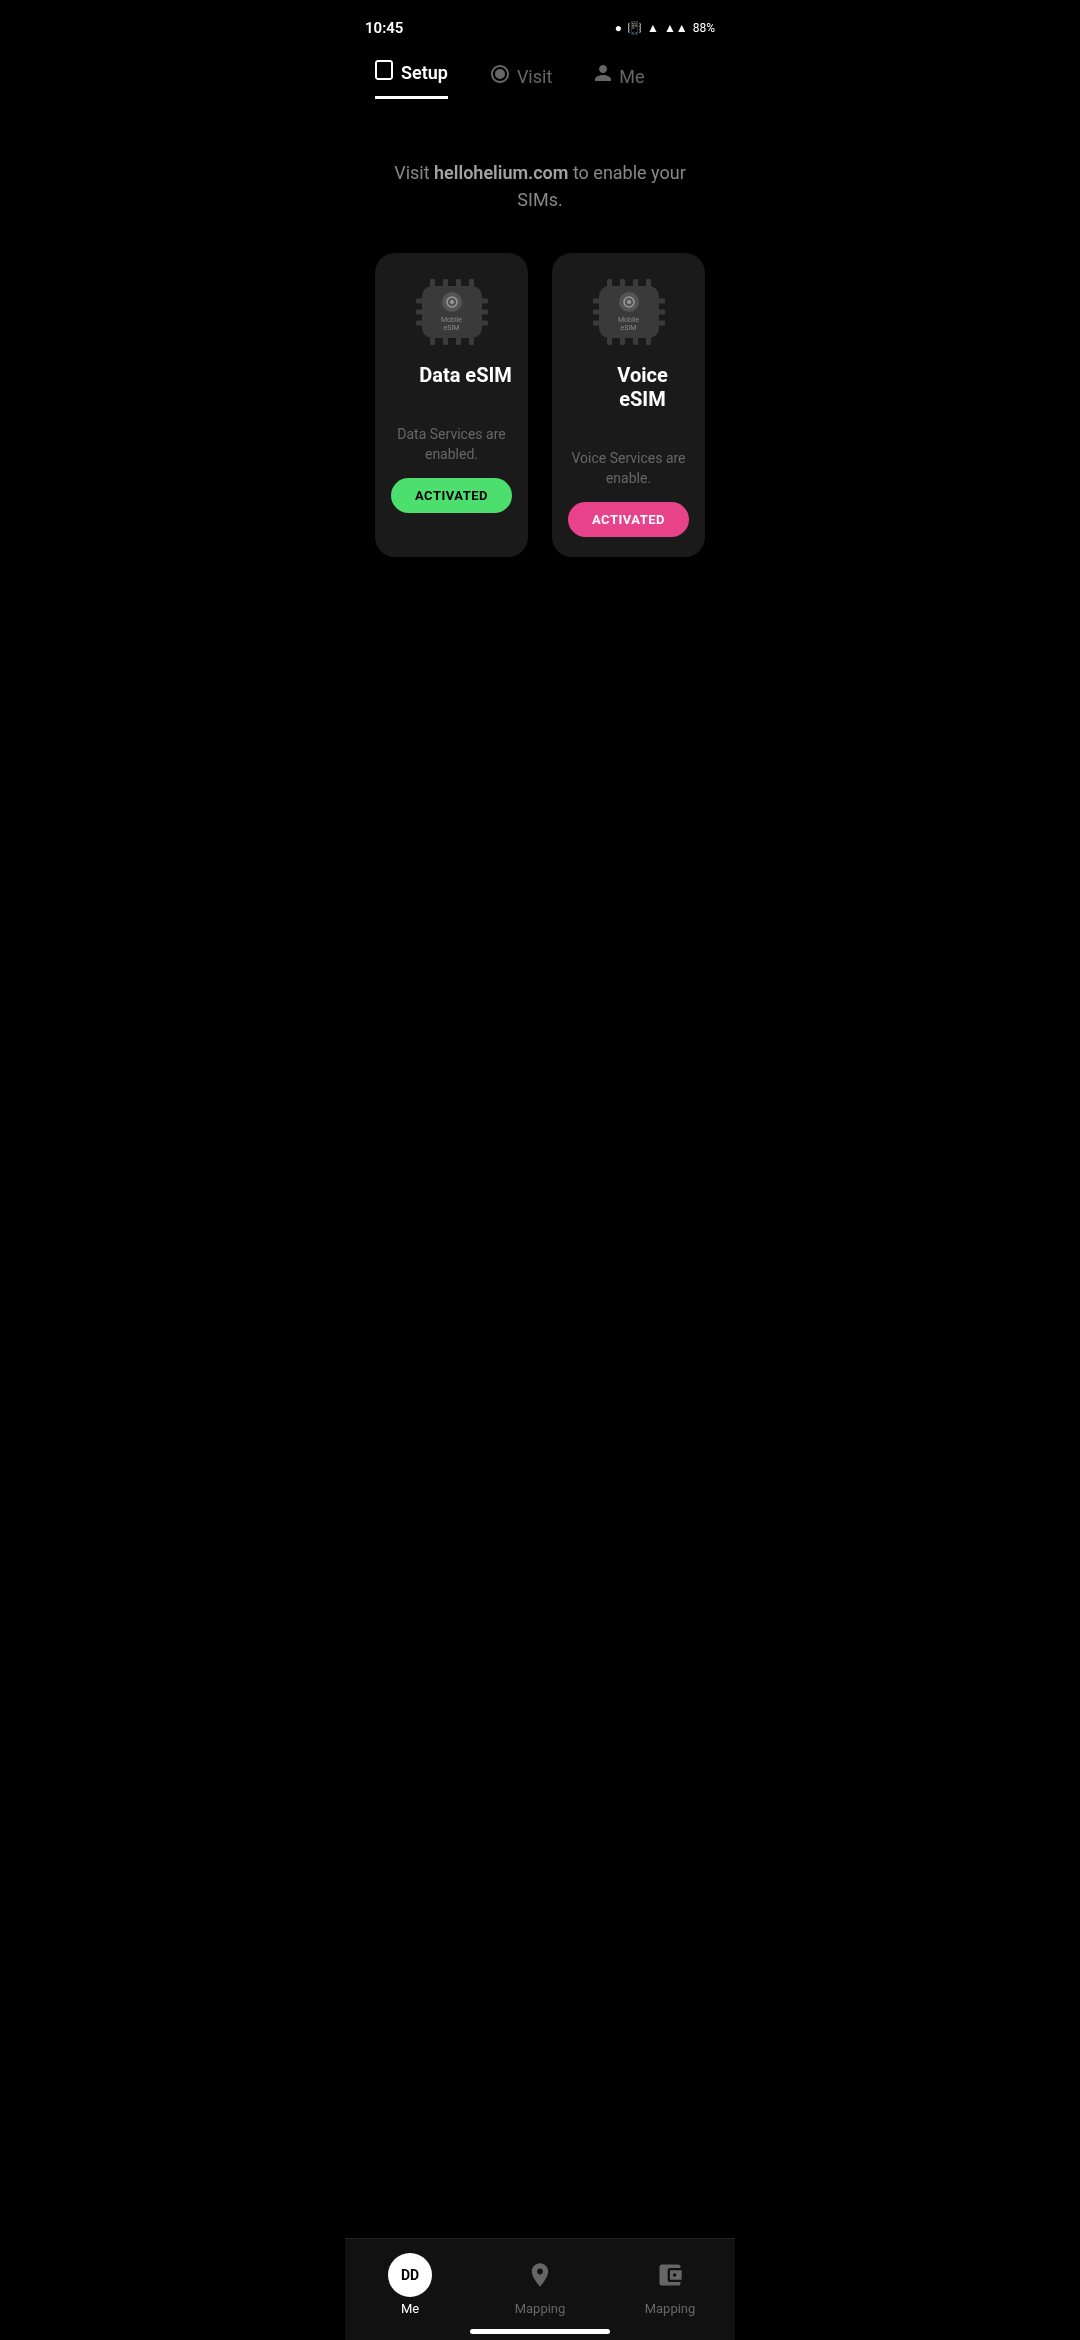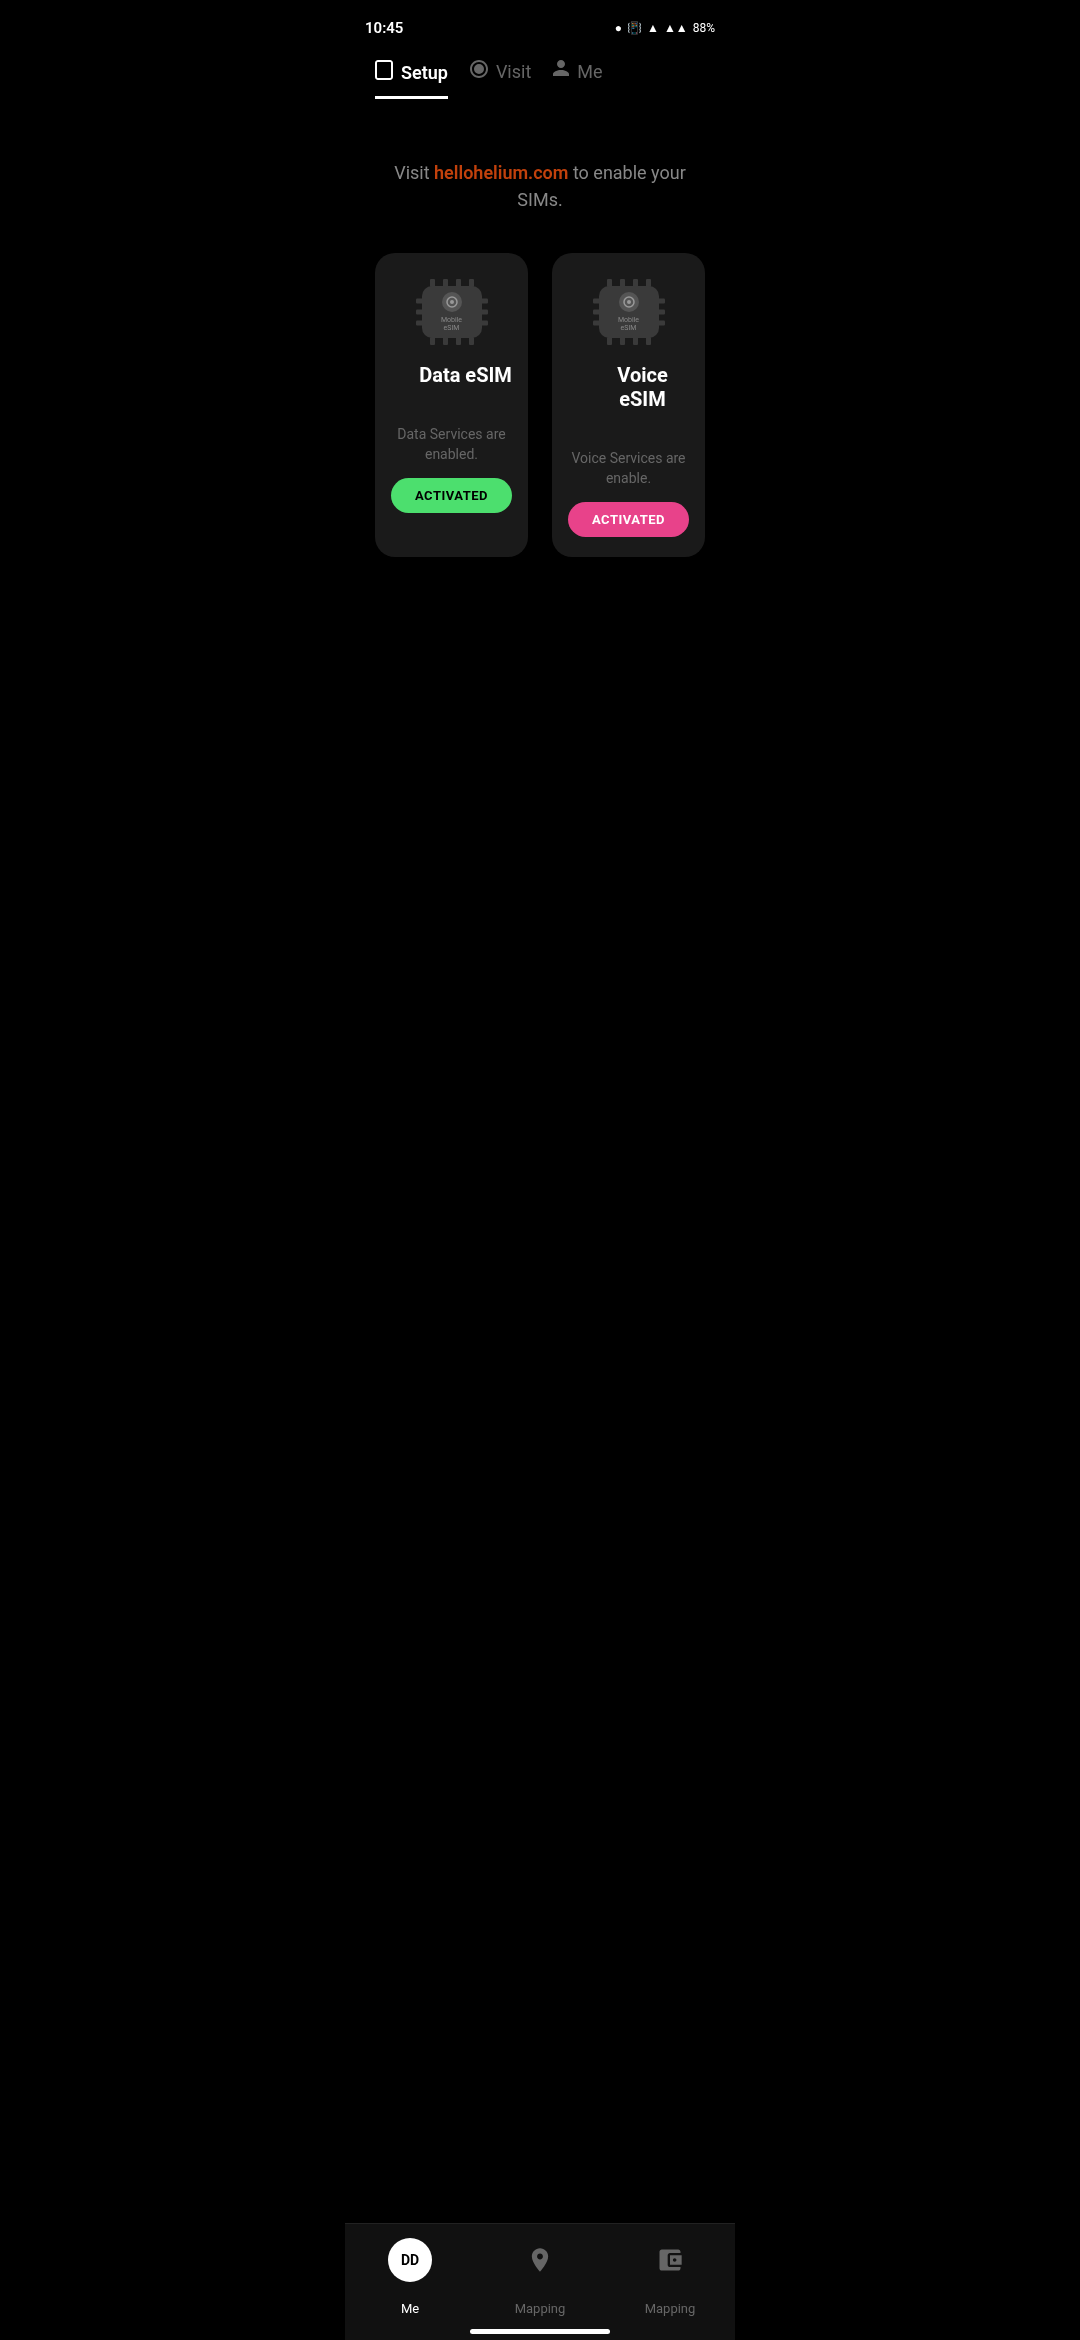--- a/index.html
+++ b/index.html
@@ -43,23 +43,23 @@
       color: #fff;
     }
 
     .status-icons span {
       display: inline-block;
     }
 
     
     .top-tabs {
       display: flex;
-      align-items: flex-start;
+      align-items: flex-end;
       padding: 16px 30px 0 30px;
-      gap: 22px;
+      gap: 43px;
     }
 
     .top-tab {
       display: flex;
       align-items: center;
       gap: 8px;
       padding-bottom: 12px;
       cursor: pointer;
       position: relative;
     }
@@ -100,21 +100,21 @@
     }
 
     .subtitle {
       font-size: 18px;
       color: #888;
       line-height: 1.5;
       margin-bottom: 40px;
     }
 
     .subtitle strong {
-      color: #c2410c;
+      color: #a3a3a3;
       font-weight: 600;
     }
 
     
     .cards-container {
       display: flex;
       gap: 24px;
       justify-content: center;
       margin-top: 10px;
     }
@@ -269,21 +269,21 @@
       justify-content: space-around;
       align-items: center;
       padding: 12px 0 24px 0;
       border-top: 1px solid #222;
     }
 
     .nav-item {
       display: flex;
       flex-direction: column;
       align-items: center;
-      gap: 17px;
+      gap: 2px;
       cursor: pointer;
       flex: 1;
     }
 
     .nav-icon-container {
       width: 48px;
       height: 48px;
       display: flex;
       align-items: center;
       justify-content: center;

